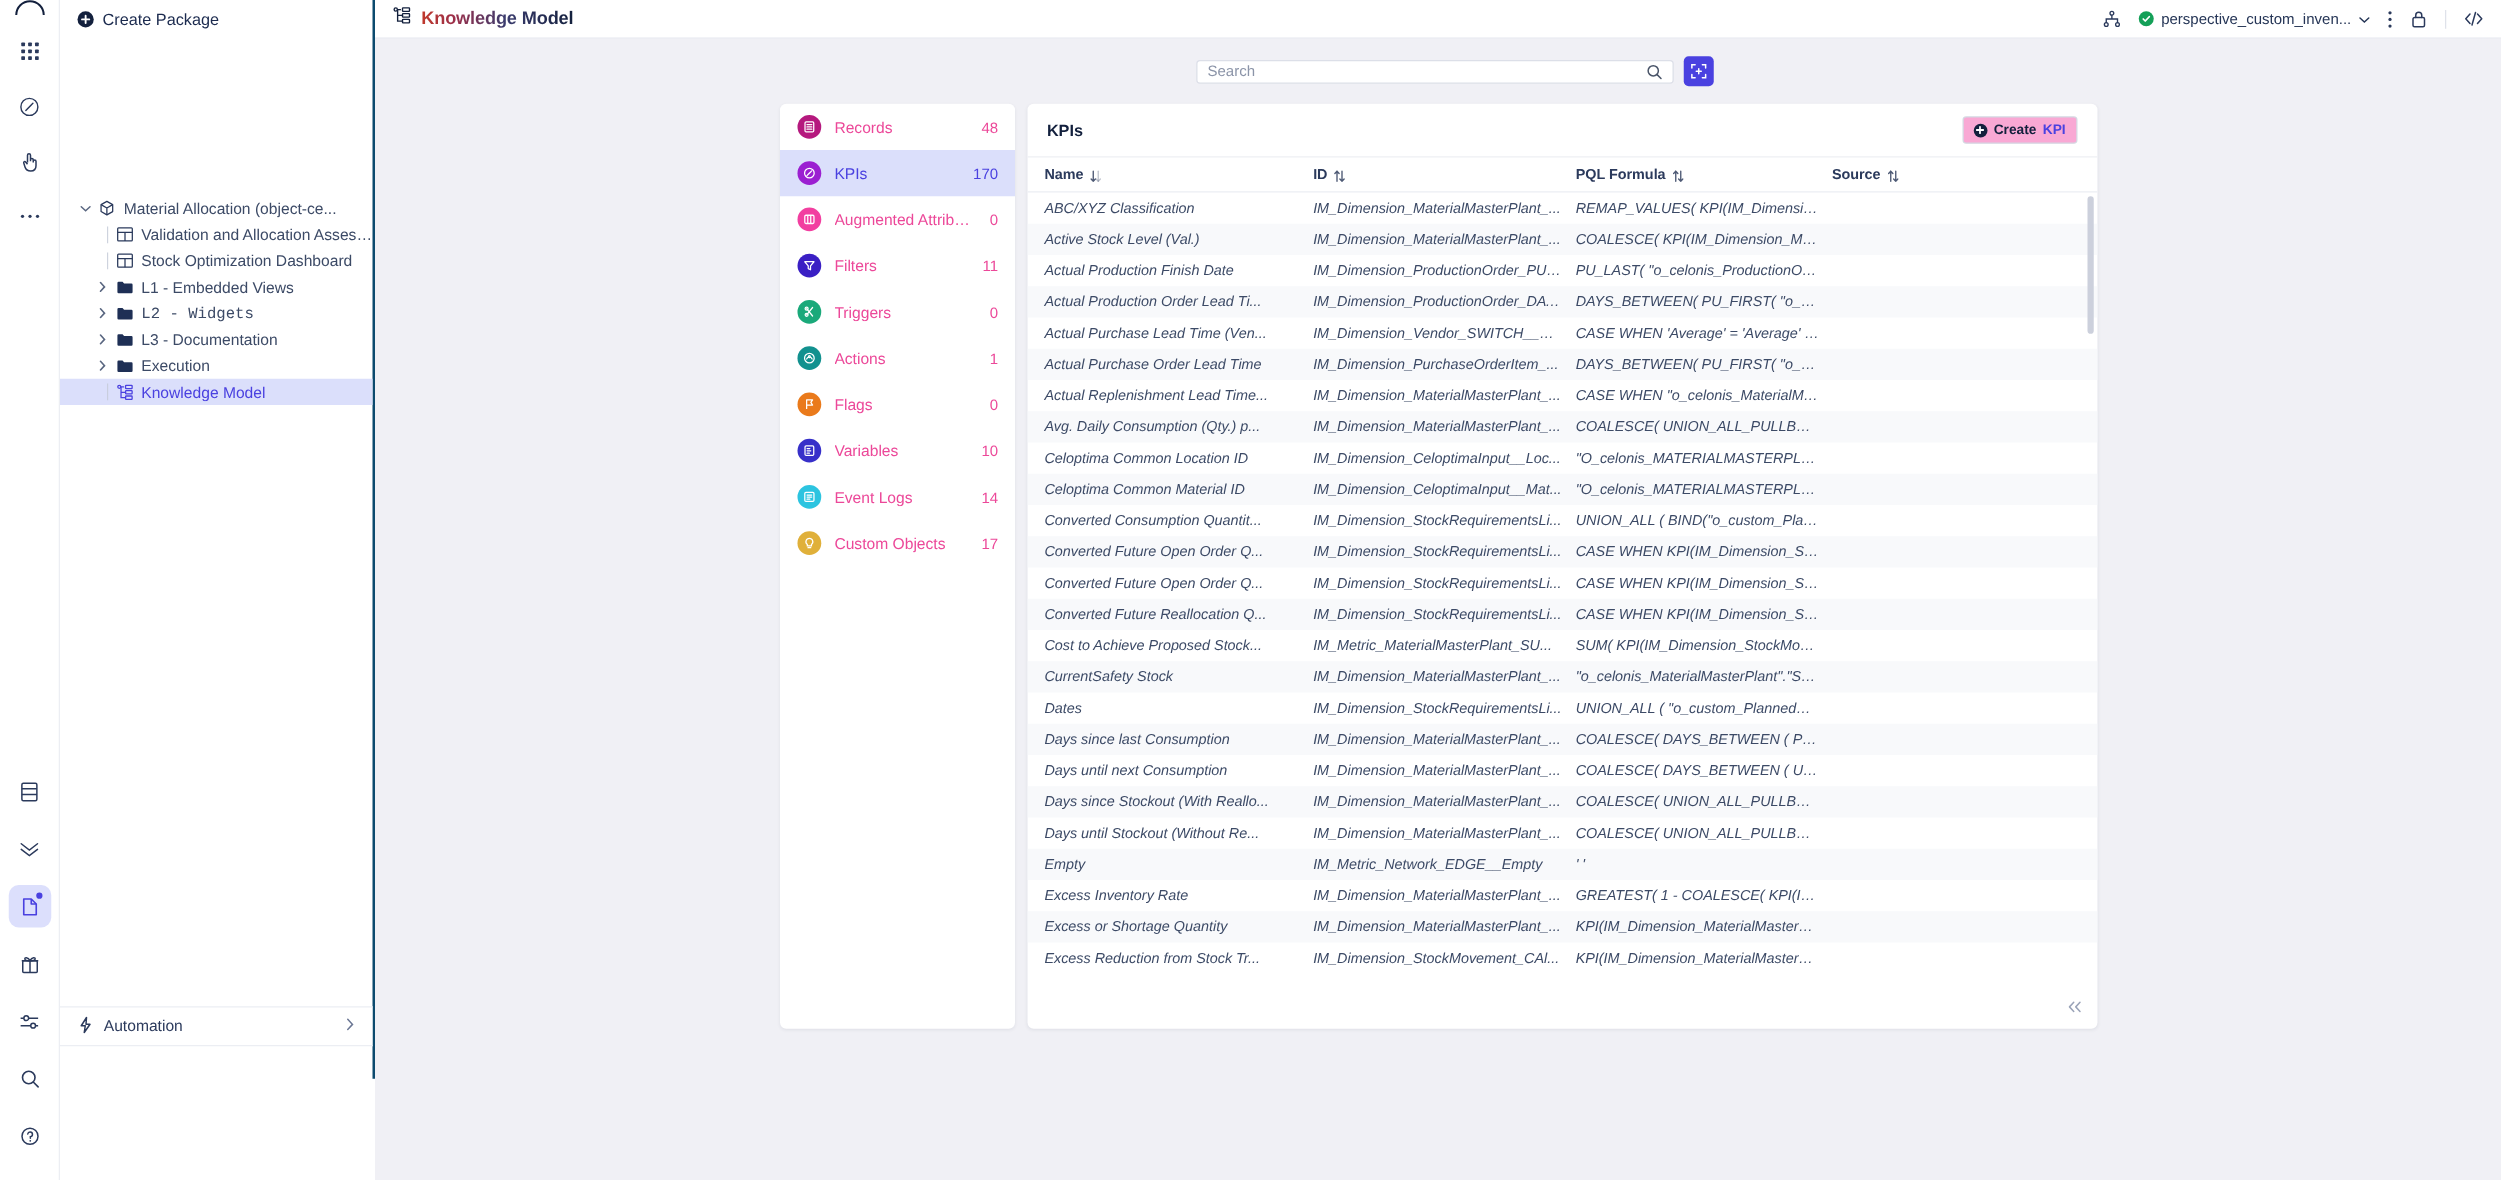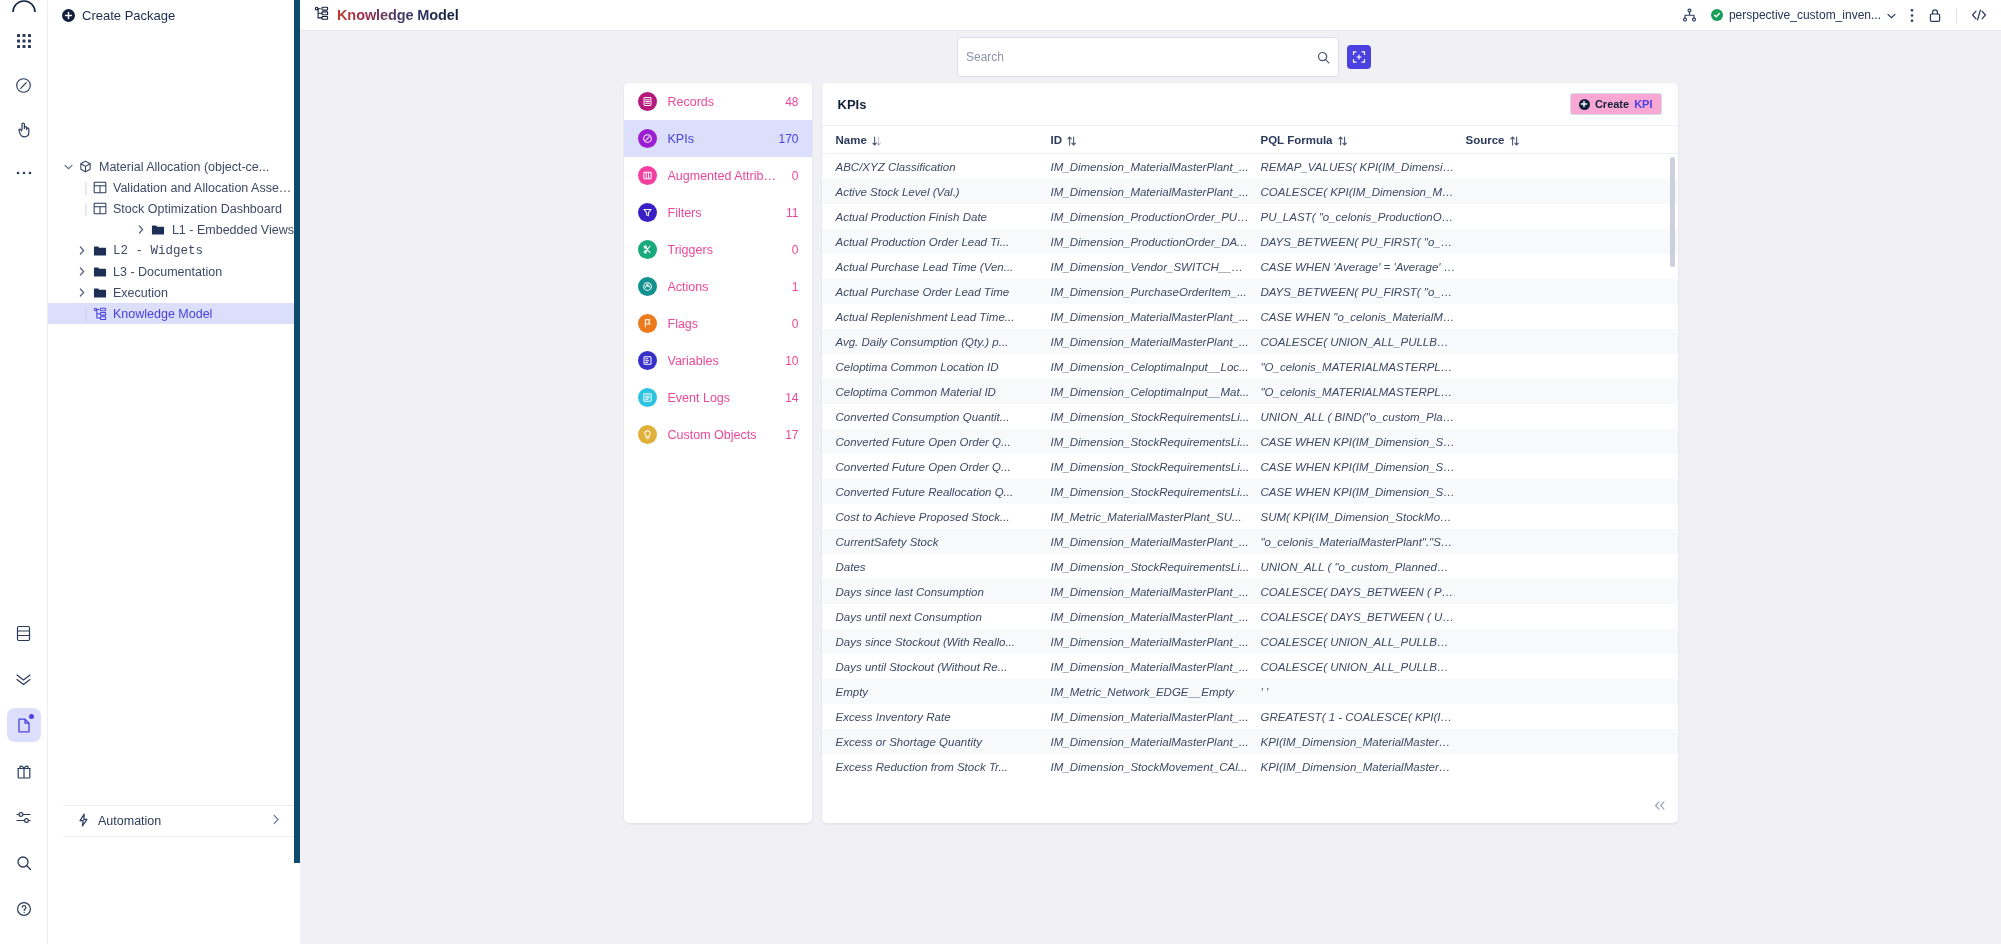--- a/index.html
+++ b/index.html
@@ -25,21 +25,21 @@
   .rail-icon svg { display: block; }
   .rail-icon.active { background: #dcdffc; color: #4a41e0; }
   .rail-top { margin-top: 2px; display: flex; flex-direction: column; align-items: center; gap: 10px; }
   .rail-bottom { position: absolute; bottom: 18px; display: flex; flex-direction: column; align-items: center; gap: 12px; }
   .rail-dot { position: absolute; top: 6px; right: 7px; width: 5px; height: 5px; border-radius: 50%; background: #4a41e0; }
   .logo-arc { margin-top: -10px; width: 34px; height: 22px; display:flex; align-items:flex-end; justify-content:center; }
 
   
   .sidebar {
     width: 252px; flex: 0 0 252px; height: 863px; background: #ffffff;
-    border-right: 6px solid #0c4a6e; position: relative; display: flex; flex-direction: column;
+    border-right: 2px solid #0c4a6e; position: relative; display: flex; flex-direction: column;
   }
   .create-package {
     height: 30px; display: flex; align-items: center; gap: 7px;
     padding: 0 14px; font-size: 13px; color: #1b2a4e; cursor: pointer;
   }
   .cp-plus {
     width: 13px; height: 13px; border-radius: 50%; background: #13203d;
     color: #fff; font-size: 11px; line-height: 13px; text-align: center; flex: 0 0 13px;
     display:flex; align-items:center; justify-content:center;
   }
@@ -53,21 +53,21 @@
   .tree-caret { width: 16px; display:flex; align-items:center; justify-content:center; color:#5a6781; flex:0 0 16px; }
   .tree-caret svg { display:block; }
   .tree-ico { width: 19px; display:flex; align-items:center; justify-content:center; flex:0 0 19px; }
   .tree-ico svg { display:block; }
   .tree-label { padding-left: 4px; overflow:hidden; text-overflow:ellipsis; }
   .tree-guide {
     position:absolute; left: 0; top: 0; bottom: 0; width: 10px;
     display:flex; align-items:center; justify-content:flex-end; color:#c6ccd9; font-size:11px;
   }
   .automation-bar {
-    position: absolute; left: 15px; right: 0; bottom: 26px; height: 32px;
+    position: absolute; left: 0; right: 0; bottom: 26px; height: 32px;
     border-top: 1px solid #eceef3; border-bottom: 1px solid #eceef3;
     display: flex; align-items: center; padding: 0 14px; gap: 8px;
     font-size: 12.5px; color: #2b3a5c; cursor: pointer; background:#fff;
   }
   .automation-bar .chev { margin-left: auto; color: #6b7794; }
 
   
   .main { flex: 1 1 auto; height: 944px; display: flex; flex-direction: column; background: #f0f0f5; position: relative; }
   .topbar {
     height: 31px; background: #ffffff; border-bottom: 1px solid #e6e8ef;
@@ -87,21 +87,21 @@
   .check-dot svg { display:block; }
   .tb-ico { color: #2b3a5c; display:flex; align-items:center; cursor:pointer; }
   .tb-sep { width: 1px; height: 15px; background: #dfe2ea; }
 
   
   .search-row {
     height: 52px; display: flex; align-items: center; justify-content: center; gap: 8px;
     flex: 0 0 52px;
   }
   .search-box {
-    width: 382px; height: 40px; background: #fff; border: 1px solid #dcdfe8; border-radius: 3px;
+    width: 382px; height: 19px; background: #fff; border: 1px solid #dcdfe8; border-radius: 3px;
     display: flex; align-items: center; padding: 0 8px; margin-left: 27px;
   }
   .search-box input {
     flex: 1; border: 0; outline: 0; font-size: 12px; color: #2b3a5c;
     font-family: "Liberation Sans", sans-serif; background: transparent;
   }
   .search-box input::placeholder { color: #8b94a8; }
   .search-mag { color: #4a5569; display:flex; }
   .search-btn {
     width: 24px; height: 24px; background: #4a41e0; border-radius: 4px;
@@ -315,21 +315,21 @@
           <span class="tree-guide" style="left: 32px;">│</span>
           <span class="tree-caret"></span>
           <span class="tree-ico">
             <svg width="14" height="13" viewBox="0 0 15 14" fill="none" stroke="#2b3a5c" stroke-width="1.1">
               <rect x="1.2" y="1.4" width="12.6" height="11.2" rx="0.8"></rect>
               <path d="M1.2 5.2h12.6M7.5 5.2v7.4"></path>
             </svg>
           </span>
           <span class="tree-label">Stock Optimization Dashboard</span>
         </div>
-        <div class="tree-row" style="padding-left: 26px; justify-content: flex-end;">
+        <div class="tree-row" style="padding-left: 26px;">
           <span class="tree-guide" style="left: 32px;"></span>
           <span class="tree-caret">
             <svg width="6" height="9" viewBox="0 0 6 9" fill="none" stroke="currentColor" stroke-width="1.3" stroke-linecap="round">
               <path d="M1.4 1L4.6 4.5 1.4 8"></path>
             </svg>
           </span>
           <span class="tree-ico">
             <svg width="14" height="12" viewBox="0 0 15 12" fill="#1e2f55">
               <path d="M1 2.1a1 1 0 0 1 1-1h3.4l1.3 1.5H13a1 1 0 0 1 1 1v6.3a1 1 0 0 1-1 1H2a1 1 0 0 1-1-1z"></path>
             </svg>

